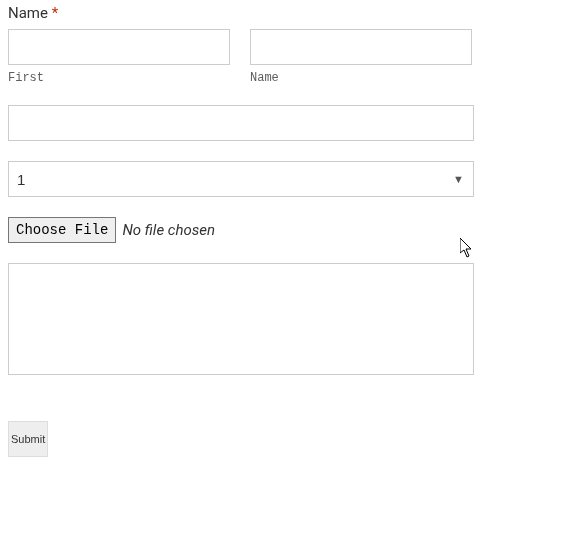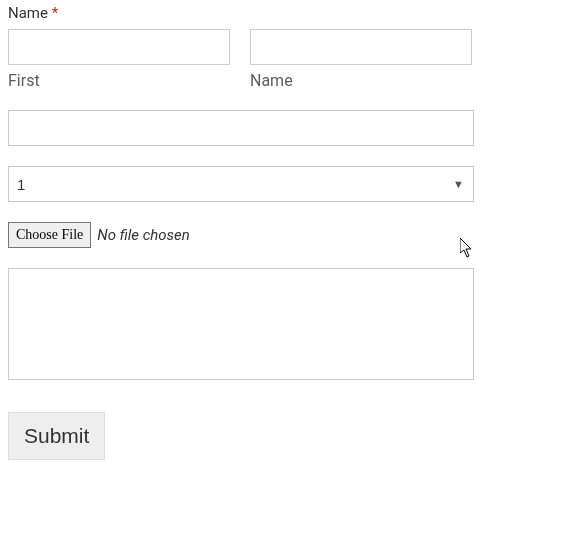--- a/index.html
+++ b/index.html
@@ -42,23 +42,24 @@
       border: 1px solid #ccc;
       background: #fff;
       padding: 4px 8px;
       font-size: 14px;
       outline: none;
     }
     .name-col .text-input {
       width: 222px;
     }
     .sub-label {
-      font-size: 16px;
+      font-size: 12px;
       color: #5d5d5d;
       margin-top: 6px;
+      font-family: Liberation Mono, monospace;
     }
     .email-input {
       width: 466px;
     }
     .select-input {
       width: 466px;
       height: 36px;
       border: 1px solid #ccc;
       background: #fff;
       padding: 4px 8px;
@@ -86,46 +87,46 @@
       align-items: center;
       gap: 6px;
     }
     .file-button {
       border: 1px solid #767676;
       background: #efefef;
       padding: 4px 7px;
       font-size: 14px;
       color: #000;
       cursor: pointer;
-      font-family: Liberation Serif, serif;
+      font-family: Liberation Mono, monospace;
     }
     .file-status {
       font-size: 15px;
       color: #333;
       font-style: italic;
     }
     .textarea-input {
       width: 466px;
       height: 112px;
       border: 1px solid #ccc;
       background: #fff;
       padding: 6px 8px;
       font-size: 14px;
       resize: none;
       outline: none;
       font-family: inherit;
     }
     .submit-button {
       background: #eee;
       border: 1px solid #ddd;
-      padding: 11px 15px;
-      font-size: 21px;
+      padding: 11px 2px;
+      font-size: 11px;
       color: #333;
       cursor: pointer;
-      margin-top: 8px;
+      margin-top: 22px;
     }
     .cursor {
       position: absolute;
       left: 460px;
       top: 238px;
       pointer-events: none;
     }
   </style>
 </head>
 <body>

